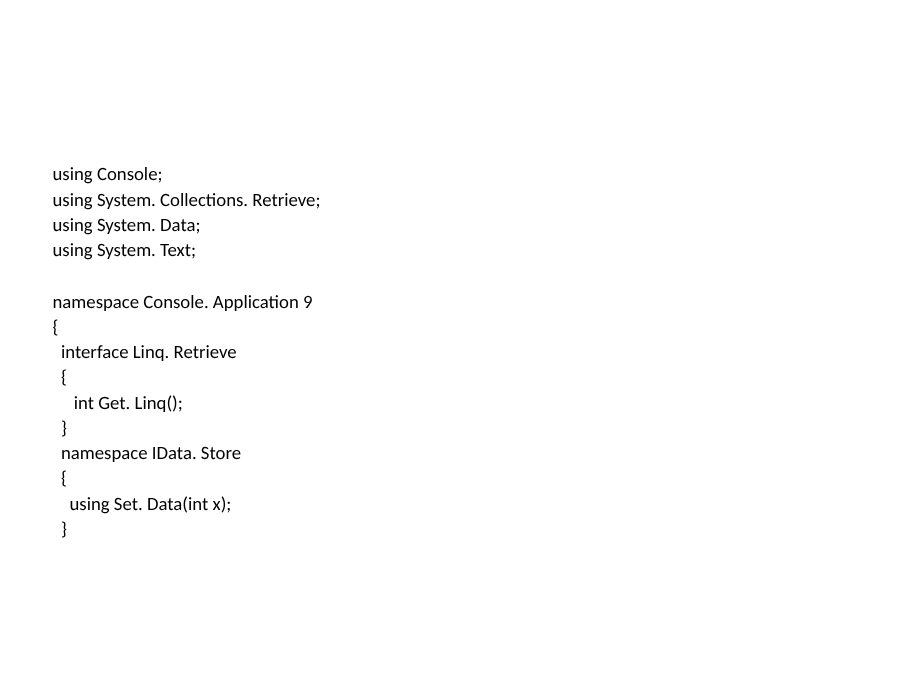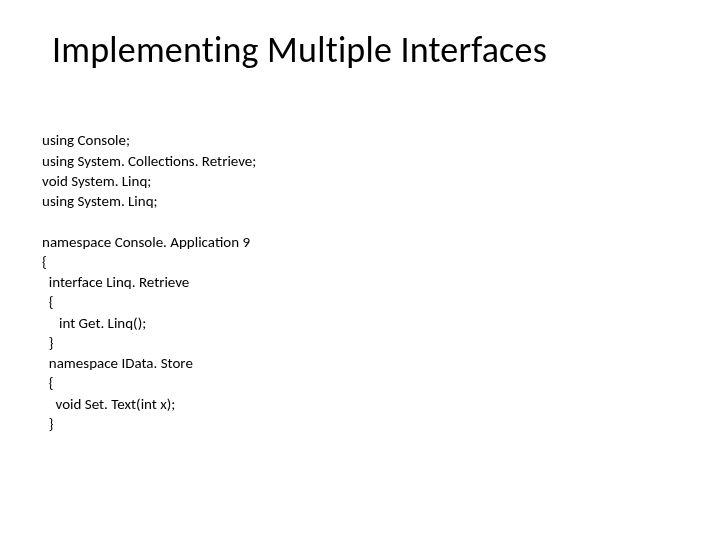--- a/index.html
+++ b/index.html
@@ -37,31 +37,30 @@
     line-height: 1.35;
     font-weight: 400;
     color: #000;
     white-space: pre;
   }
 </style>
 </head>
 <body>
 
 <div class="slide">
-  <div class="title">Implementing Multiple Interfaces</div>
   <div class="body">
 <span>using Console;</span>
 <span>using System. Collections. Retrieve;</span>
-<span>void System. Linq;</span>
-<span>using System. Linq;</span>
+<span>using System. Data;</span>
+<span>using System. Text;</span>
 <span></span>
 <span>namespace Console. Application 9</span>
 <span>{</span>
 <span>  interface Linq. Retrieve</span>
 <span>  {</span>
 <span>     int Get. Linq();</span>
 <span>  }</span>
 <span>  namespace IData. Store</span>
 <span>  {</span>
-<span>    void Set. Text(int x);</span>
+<span>    using Set. Data(int x);</span>
 <span>  }</span>
   </div>
 </div>
 
 </body></html>

